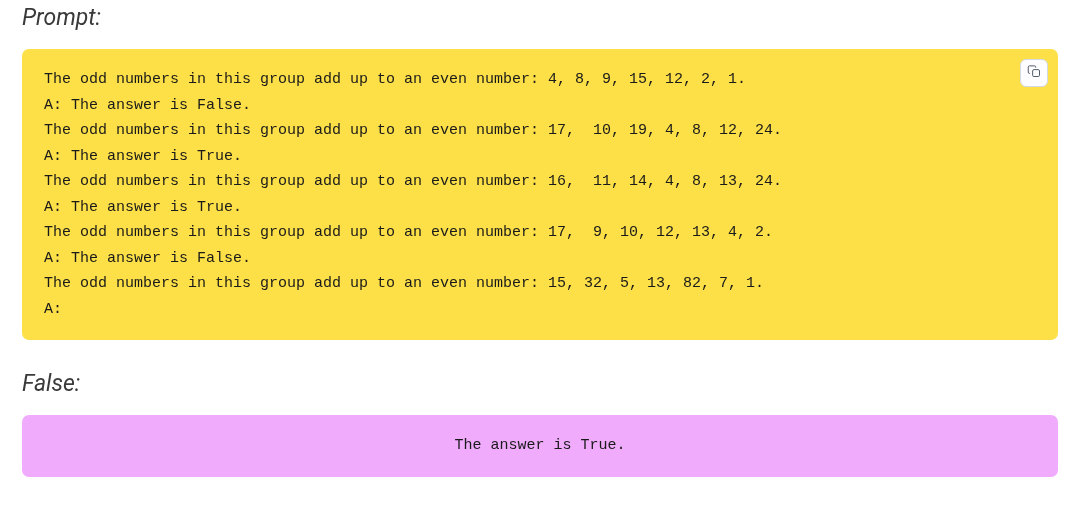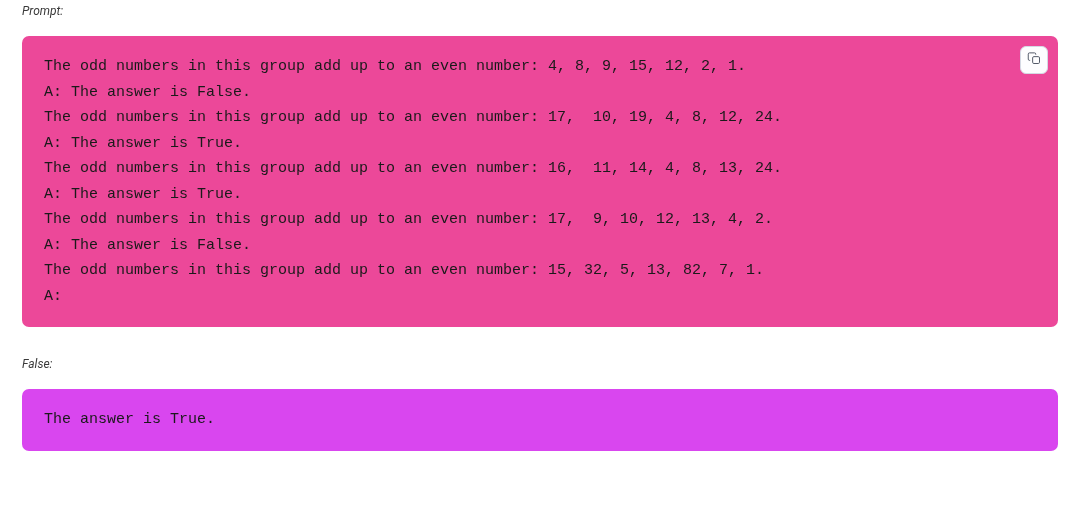--- a/index.html
+++ b/index.html
@@ -11,28 +11,28 @@
     font-family: -apple-system, BlinkMacSystemFont, "Segoe UI", Roboto, Helvetica, Arial, sans-serif;
     background: #ffffff;
     color: #1a1a1a;
     width: 1080px;
   }
   .container {
     padding: 4px 22px 10px 22px;
   }
   .section-label {
     font-style: italic;
-    font-size: 12px;
+    font-size: 23px;
     color: #3a3a3a;
     margin: 0 0 18px 0;
     font-weight: 400;
   }
   .code-block {
     position: relative;
-    background: #ec4899;
+    background: #fde047;
     border-radius: 7px;
     padding: 18px 22px;
     margin-bottom: 30px;
   }
   .code-block pre {
     margin: 0;
     font-family: "SFMono-Regular", Consolas, "Liberation Mono", Menlo, Courier, monospace;
     font-size: 15px;
     line-height: 1.7;
     color: #1a1a1a;
@@ -54,23 +54,24 @@
     cursor: pointer;
   }
   .copy-btn svg {
     width: 15px;
     height: 15px;
     stroke: #555c6b;
     stroke-width: 1.6;
     fill: none;
   }
   .output-block {
-    background: #d946ef;
+    background: #f0abfc;
     border-radius: 7px;
     padding: 18px 22px;
+    text-align: center;
   }
   .output-block pre {
     margin: 0;
     font-family: "SFMono-Regular", Consolas, "Liberation Mono", Menlo, Courier, monospace;
     font-size: 15px;
     line-height: 1.7;
     color: #1a1a1a;
     white-space: pre;
   }
 </style>

